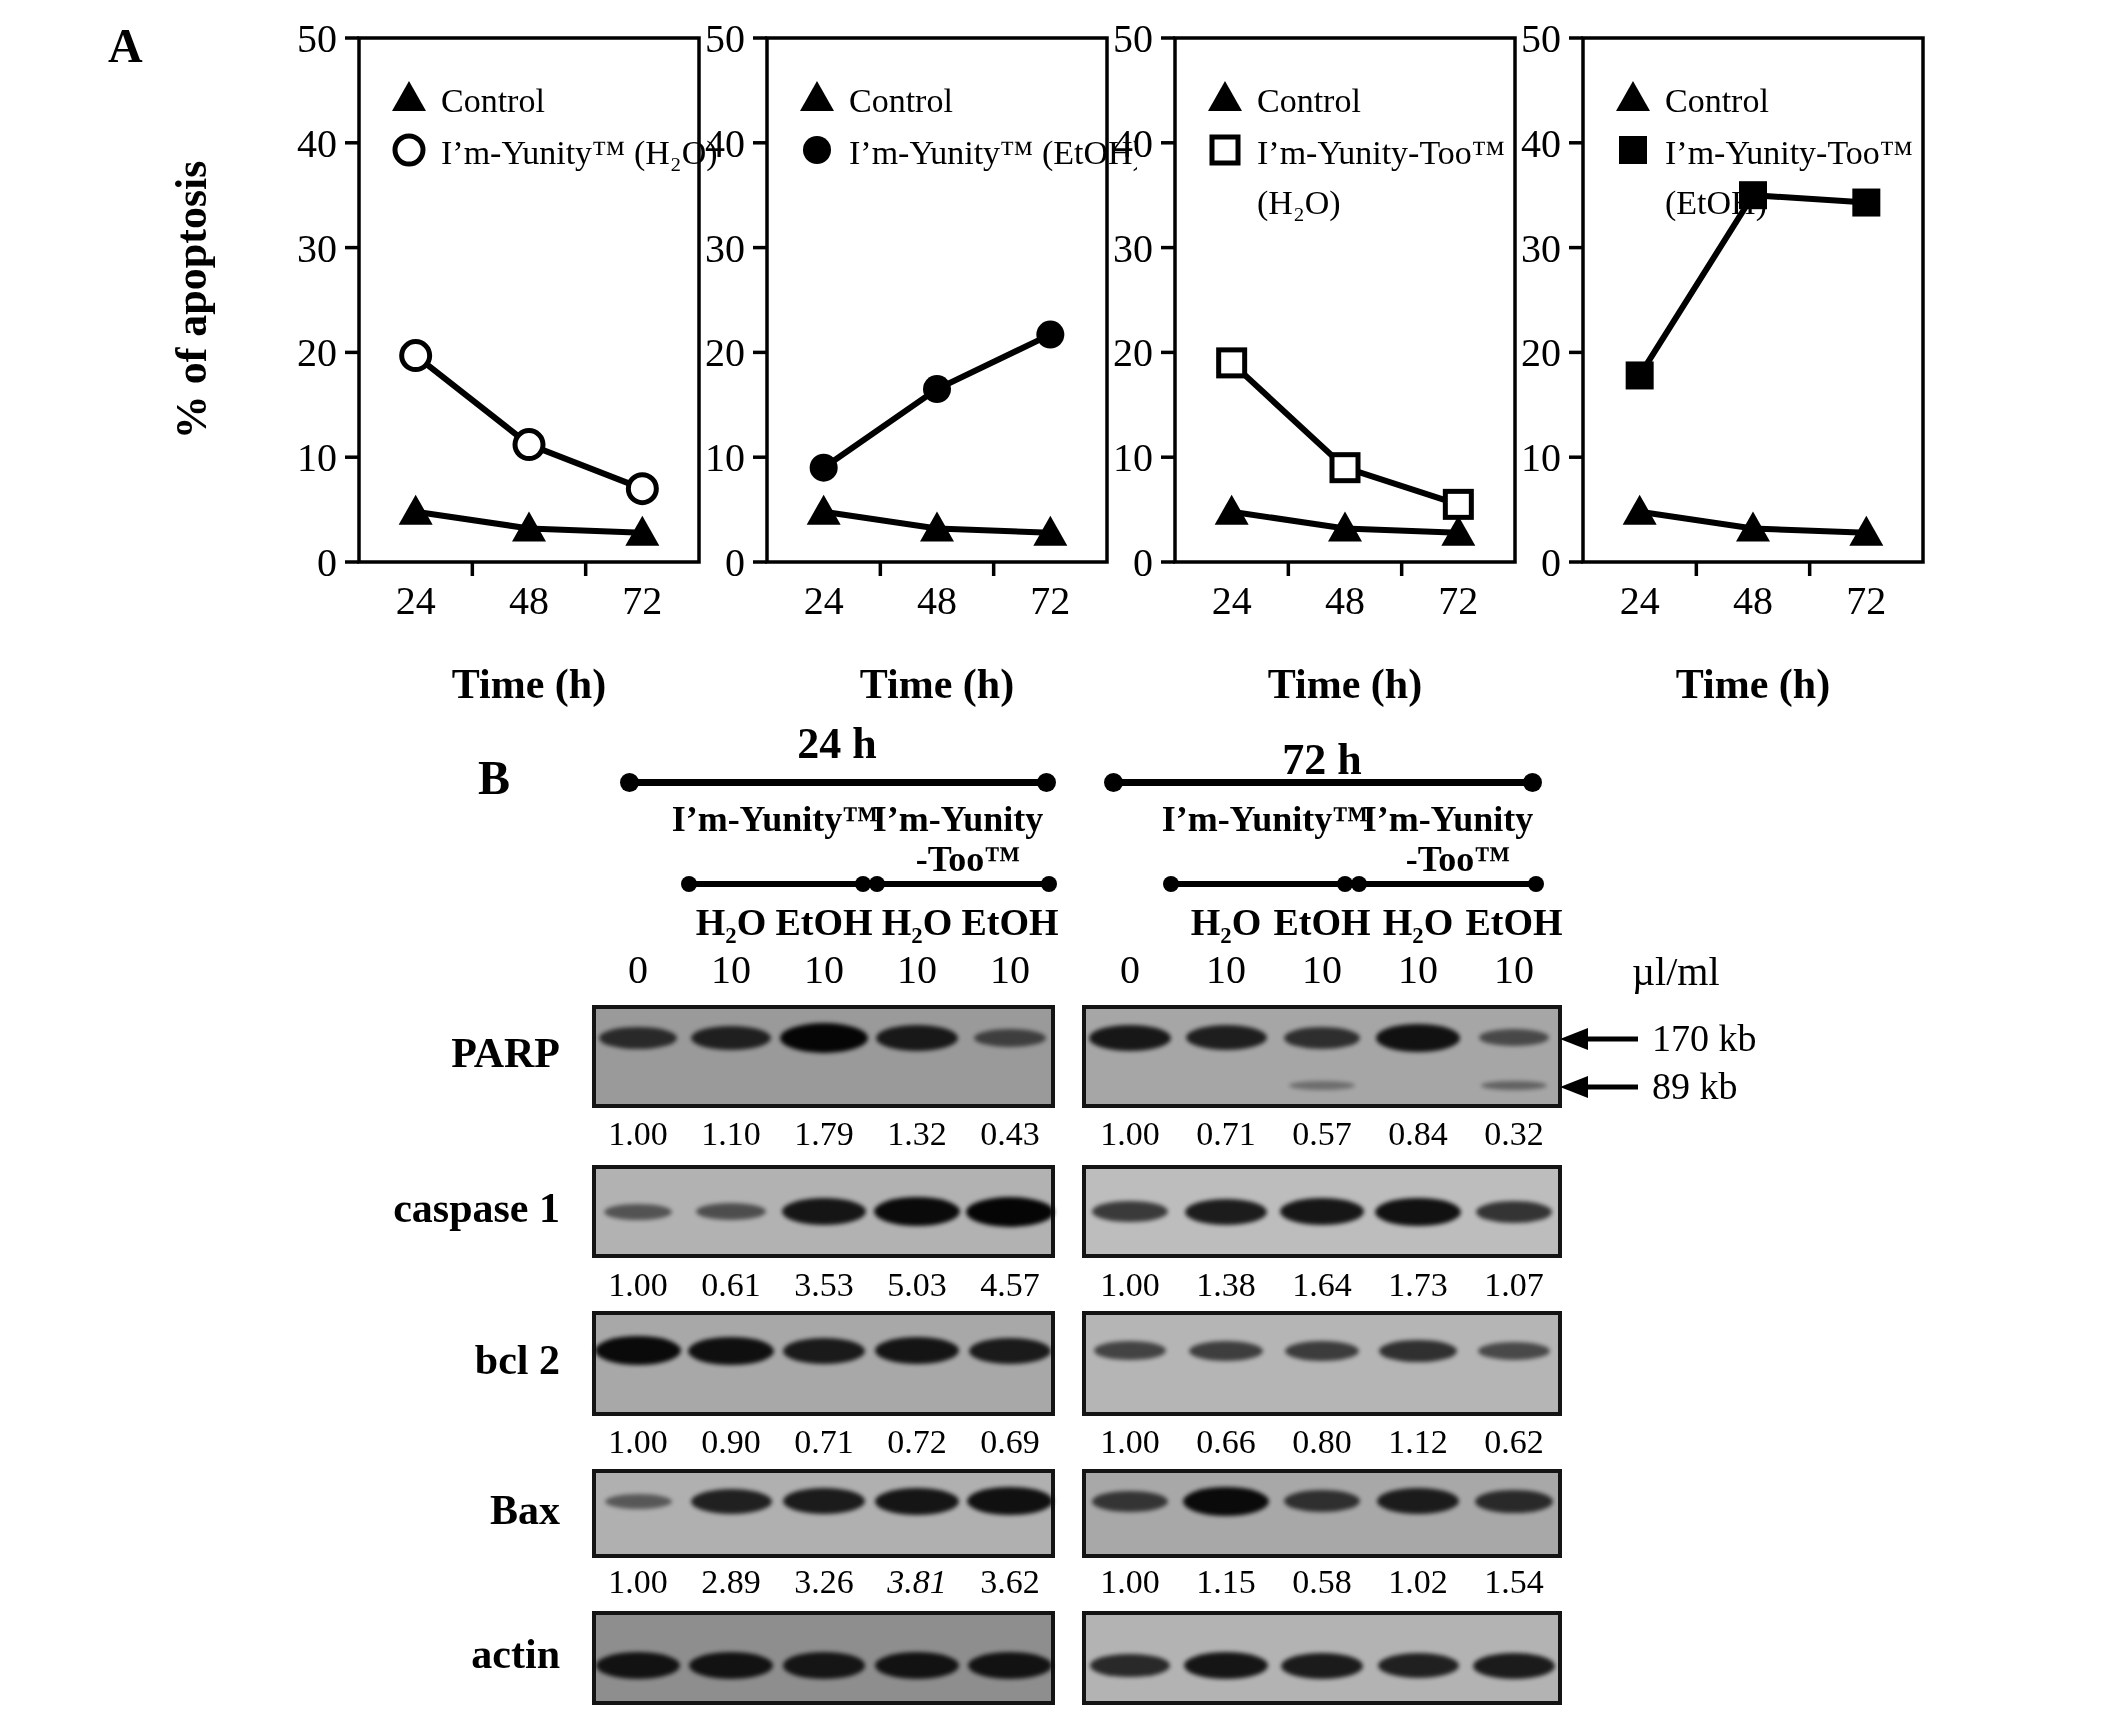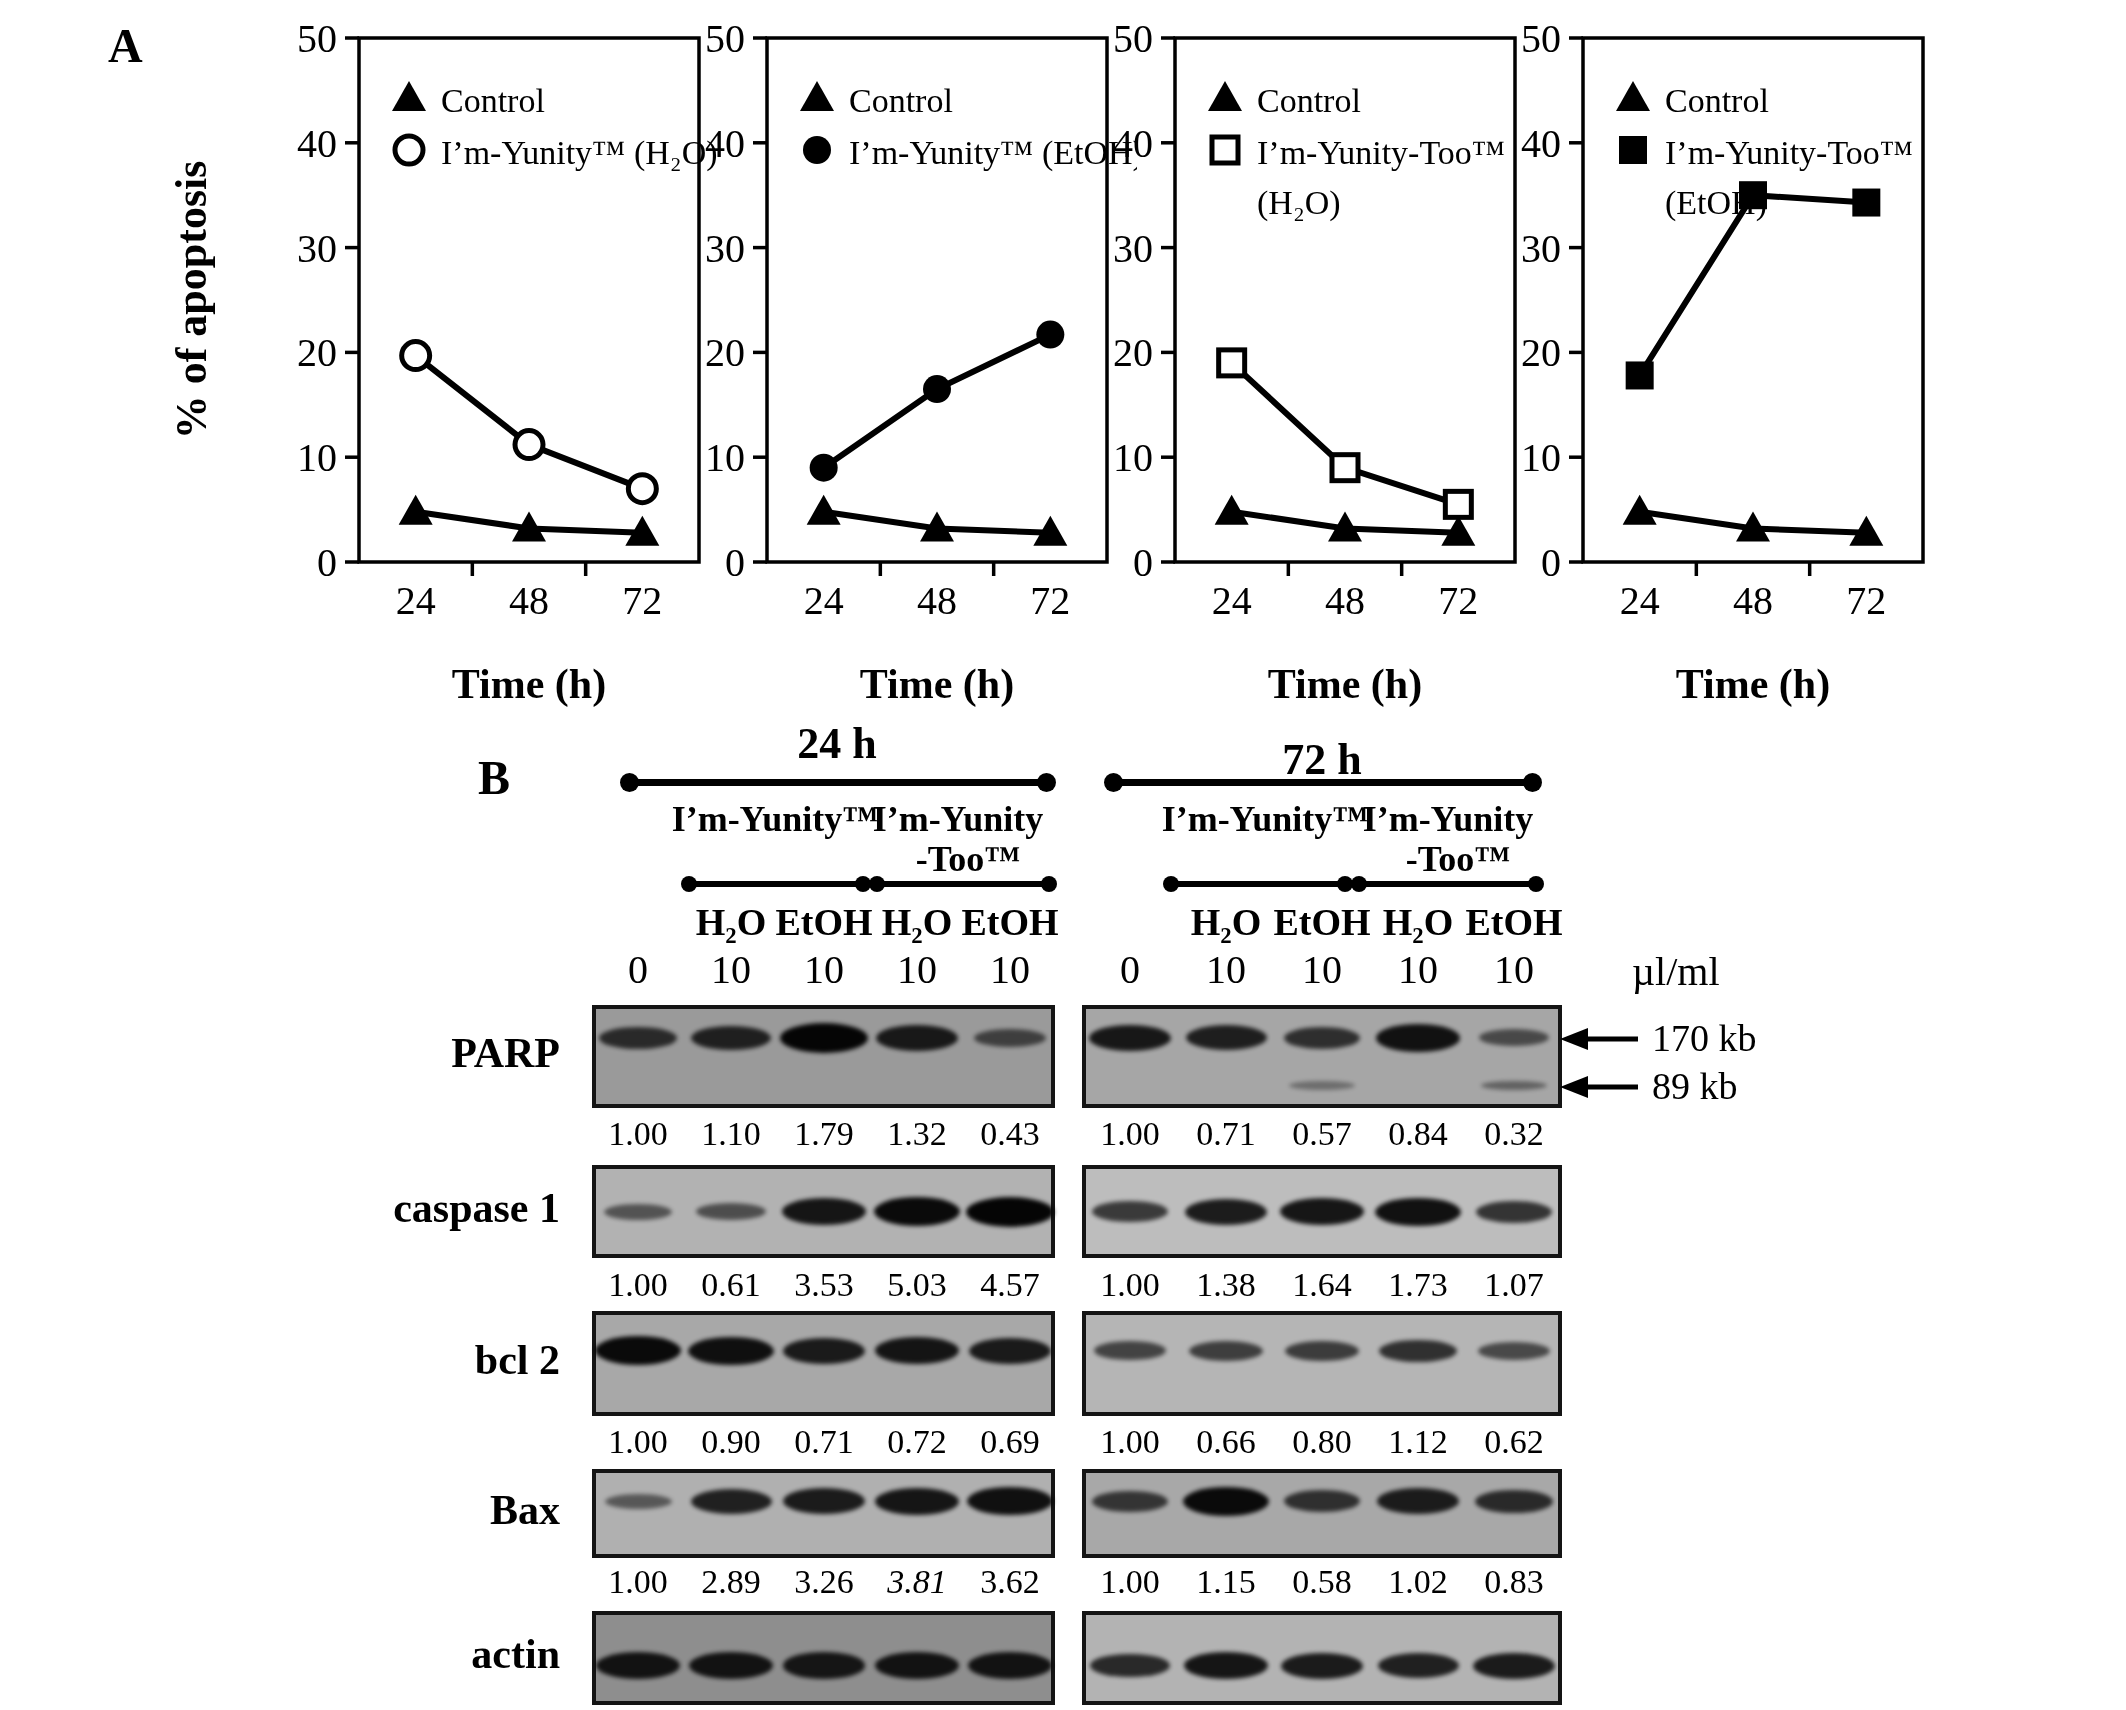--- a/index.html
+++ b/index.html
@@ -314,21 +314,21 @@
         <div class="band" style="left: 6.3px; top: 17.54px; width: 75.4px; height: 21px; opacity: 0.7075;"></div>
         <div class="band" style="left: 96.7px; top: 13.54px; width: 86.6px; height: 29px; opacity: 0.9675;"></div>
         <div class="band" style="left: 197.6px; top: 17.04px; width: 76.8px; height: 22px; opacity: 0.74;"></div>
         <div class="band" style="left: 291.08px; top: 15.24px; width: 81.84px; height: 25.6px; opacity: 0.857;"></div>
         <div class="band" style="left: 388.9px; top: 16.54px; width: 78.2px; height: 23px; opacity: 0.7725;"></div>
       </div>
       <div class="lane-text" style="left: 1130px; top: 1563px; font-size: 34px;">1.00</div>
       <div class="lane-text" style="left: 1226px; top: 1563px; font-size: 34px;">1.15</div>
       <div class="lane-text" style="left: 1322px; top: 1563px; font-size: 34px;">0.58</div>
       <div class="lane-text" style="left: 1418px; top: 1563px; font-size: 34px;">1.02</div>
-      <div class="lane-text" style="left: 1514px; top: 1563px; font-size: 34px;">0.83</div>
+      <div class="lane-text" style="left: 1514px; top: 1563px; font-size: 34px;">1.54</div>
       <div class="row-label" style="left: 150px; width: 410px; top: 1630px;">actin</div>
       <div class="blot" style="left: 592px; top: 1611px; width: 463px; height: 94px; background: rgb(142, 142, 142);">
         <div class="band" style="left: 0.1px; top: 37.02px; width: 83.8px; height: 27px; opacity: 0.9025;"></div>
         <div class="band" style="left: 93.1px; top: 37.02px; width: 83.8px; height: 27px; opacity: 0.9025;"></div>
         <div class="band" style="left: 186.52px; top: 37.32px; width: 82.96px; height: 26.4px; opacity: 0.883;"></div>
         <div class="band" style="left: 279.1px; top: 37.02px; width: 83.8px; height: 27px; opacity: 0.9025;"></div>
         <div class="band" style="left: 372.1px; top: 37.02px; width: 83.8px; height: 27px; opacity: 0.9025;"></div>
       </div>
       <div class="blot" style="left: 1082px; top: 1611px; width: 480px; height: 94px; background: rgb(179, 179, 179);">
         <div class="band" style="left: 4.48px; top: 38.72px; width: 79.04px; height: 23.6px; opacity: 0.792;"></div>

